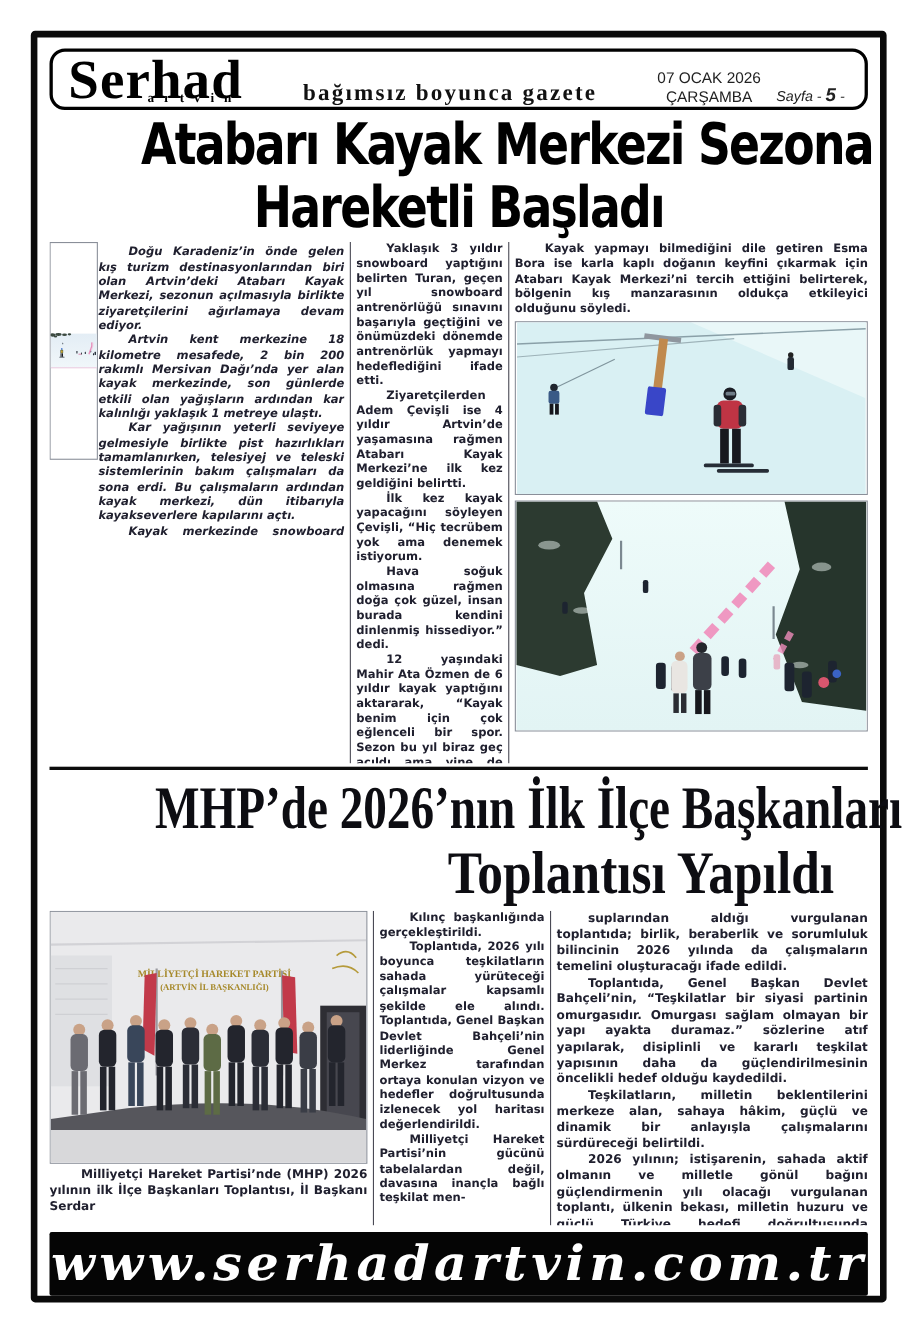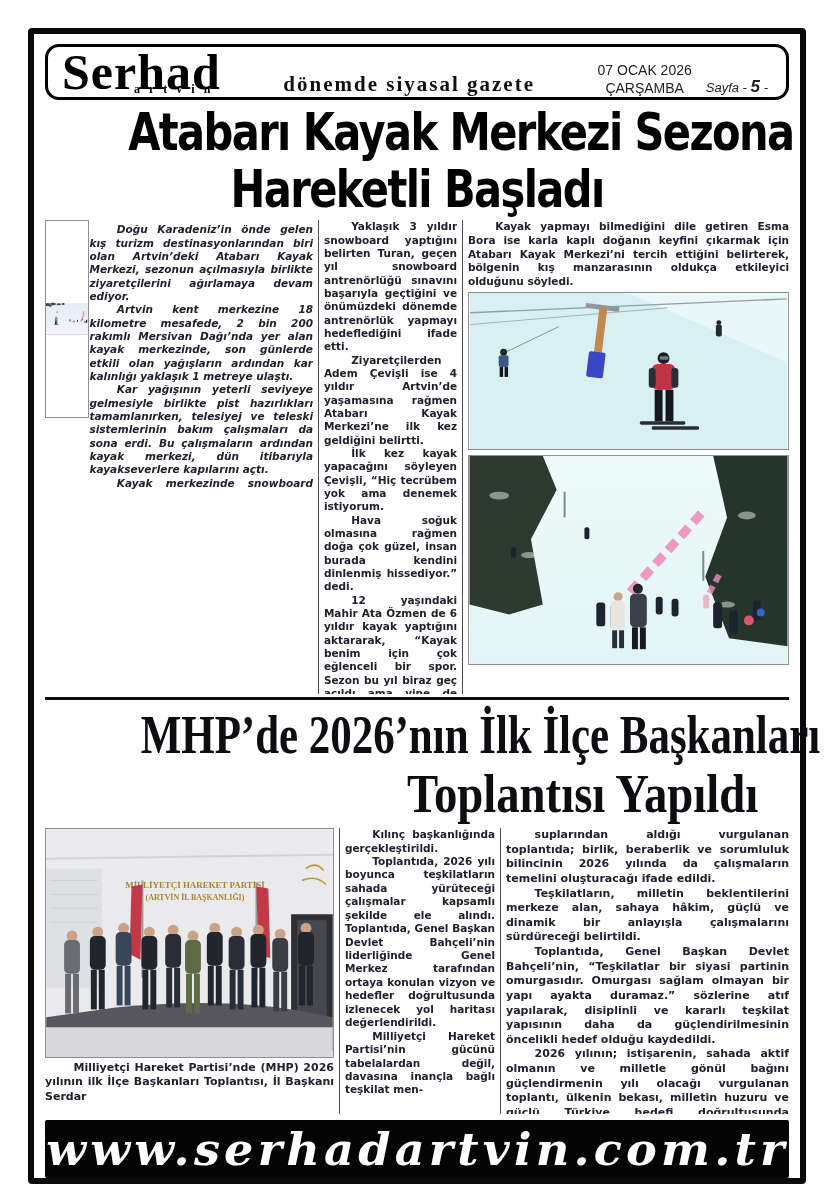--- a/index.html
+++ b/index.html
@@ -60,21 +60,21 @@
 </head>
 <body>
 
 <div class="sheet">
 
   <header class="mast">
     <div class="logo">
       <span class="big">Serhad</span>
       <span class="small">artvin</span>
     </div>
-    <div class="tagline">dönemde siyasal gazete</div>
+    <div class="tagline">bağımsız boyunca gazete</div>
     <div class="dateblock">
       <div>07 OCAK 2026</div>
       <div>ÇARŞAMBA</div>
     </div>
     <div class="pageno">
       <span>Sayfa -</span>
       <b>5</b>
       <span>-</span>
     </div>
   </header>
@@ -284,22 +284,22 @@
     </div>
     <div class="vrule"></div>
     <div class="cm">
       <p class="body">Kılınç başkanlığında gerçekleştirildi.</p>
       <p class="body">Toplantıda, 2026 yılı boyunca teşkilatların sahada yürüteceği çalışmalar kapsamlı şekilde ele alındı. Toplantıda, Genel Başkan Devlet Bahçeli’nin liderliğinde Genel Merkez tarafından ortaya konulan vizyon ve hedefler doğrultusunda izlenecek yol haritası değerlendirildi.</p>
       <p class="body">Milliyetçi Hareket Partisi’nin gücünü tabelalardan değil, davasına inançla bağlı teşkilat men-</p>
     </div>
     <div class="vrule"></div>
     <div class="cr">
       <p class="body">suplarından aldığı vurgulanan toplantıda; birlik, beraberlik ve sorumluluk bilincinin 2026 yılında da çalışmaların temelini oluşturacağı ifade edildi.</p>
+      <p class="body">Toplantıda, Genel Başkan Devlet Bahçeli’nin, “Teşkilatlar bir siyasi partinin omurgasıdır. Omurgası sağlam olmayan bir yapı ayakta duramaz.” sözlerine atıf yapılarak, disiplinli ve kararlı teşkilat yapısının daha da güçlendirilmesinin öncelikli hedef olduğu kaydedildi.</p>
       <p class="body">Teşkilatların, milletin beklentilerini merkeze alan, sahaya hâkim, güçlü ve dinamik bir anlayışla çalışmalarını sürdüreceği belirtildi.</p>
-      <p class="body">Toplantıda, Genel Başkan Devlet Bahçeli’nin, “Teşkilatlar bir siyasi partinin omurgasıdır. Omurgası sağlam olmayan bir yapı ayakta duramaz.” sözlerine atıf yapılarak, disiplinli ve kararlı teşkilat yapısının daha da güçlendirilmesinin öncelikli hedef olduğu kaydedildi.</p>
       <p class="body">2026 yılının; istişarenin, sahada aktif olmanın ve milletle gönül bağını güçlendirmenin yılı olacağı vurgulanan toplantı, ülkenin bekası, milletin huzuru ve güçlü Türkiye hedefi doğrultusunda kararlılıkla çalışmaya devam edileceği mesajıyla sona erdi.</p>
     </div>
   </section>
 
   <footer class="webband">
     <span>www.serhadartvin.com.tr</span>
   </footer>
 
 </div>
 

